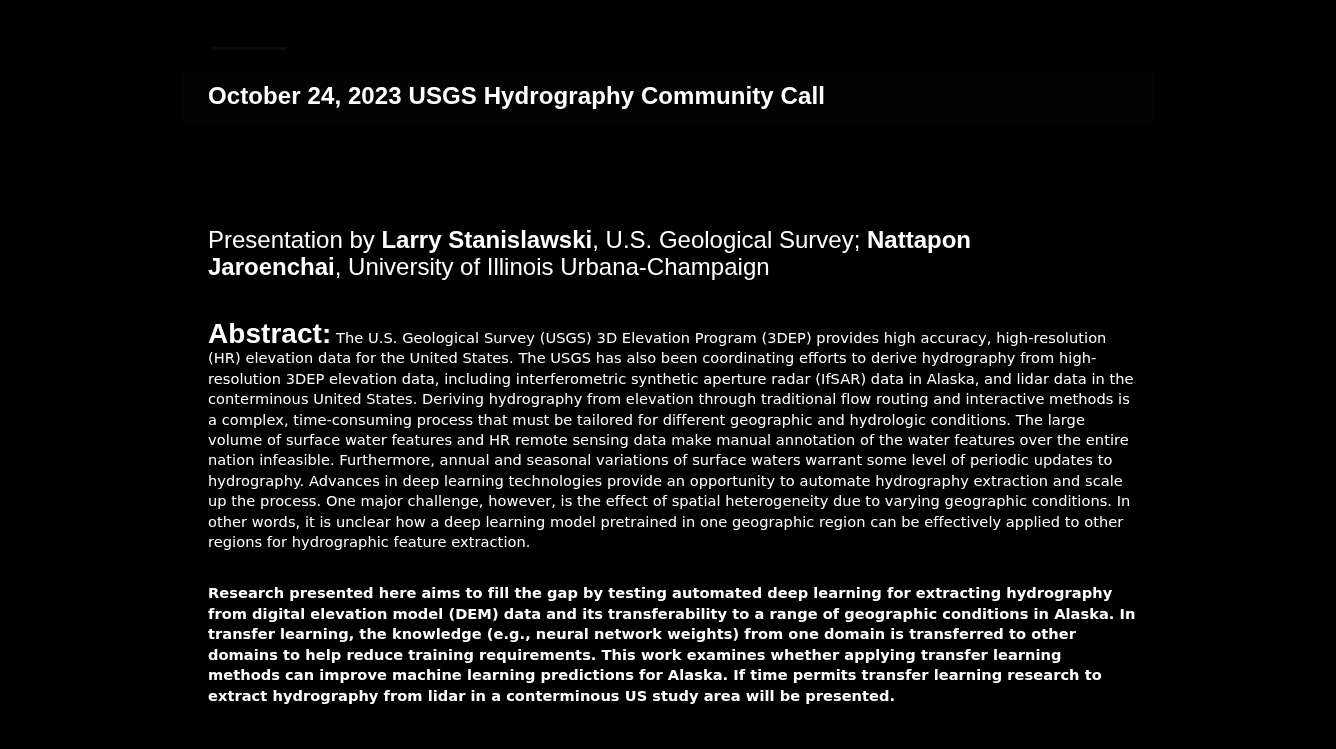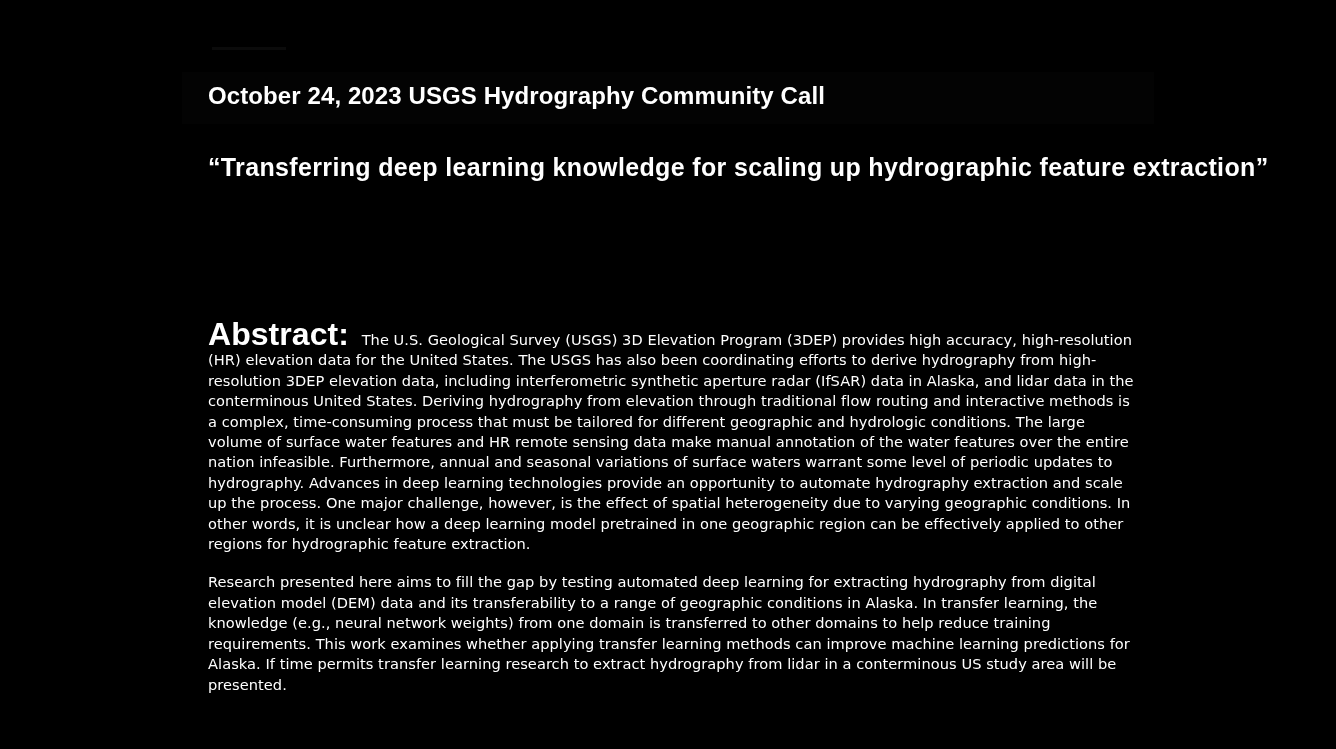--- a/index.html
+++ b/index.html
@@ -75,39 +75,41 @@
       width: 930px;
       font-family: "DejaVu Sans", sans-serif;
       font-size: 14.6px;
       line-height: 20.4px;
       color: #ffffff;
       letter-spacing: 0.05px;
     }
     .abstract-label {
       font-family: "Liberation Sans", sans-serif;
       font-weight: bold;
-      font-size: 32px;
-      margin-right: 8px;
+      font-size: 28px;
     }
     .abstract p {
       margin: 0;
     }
     .abstract p + p {
-      margin-top: 18px;
+      margin-top: 31px;
+      font-weight: bold;
     }
   </style>
 </head>
 <body>
 
 <div class="slide">
   <div class="faint-mark"></div>
   <div class="header-band"></div>
 
   <div class="date-title">October 24, 2023 USGS Hydrography Community Call</div>
 
-  <div class="talk-title">“Transferring deep learning knowledge for scaling up hydrographic feature extraction”</div>
 
+  <div class="presenters">
+    <span>Presentation by </span><b>Larry Stanislawski</b><span>, U.S. Geological Survey; </span><b>Nattapon Jaroenchai</b><span>, University of Illinois Urbana-Champaign</span>
+  </div>
 
   <div class="abstract">
     <p><span class="abstract-label">Abstract:</span> <span>The U.S. Geological Survey (USGS) 3D Elevation Program (3DEP) provides high accuracy, high-resolution (HR) elevation data for the United States. The USGS has also been coordinating efforts to derive hydrography from high-resolution 3DEP elevation data, including interferometric synthetic aperture radar (IfSAR) data in Alaska, and lidar data in the conterminous United States. Deriving hydrography from elevation through traditional flow routing and interactive methods is a complex, time-consuming process that must be tailored for different geographic and hydrologic conditions. The large volume of surface water features and HR remote sensing data make manual annotation of the water features over the entire nation infeasible. Furthermore, annual and seasonal variations of surface waters warrant some level of periodic updates to hydrography. Advances in deep learning technologies provide an opportunity to automate hydrography extraction and scale up the process. One major challenge, however, is the effect of spatial heterogeneity due to varying geographic conditions. In other words, it is unclear how a deep learning model pretrained in one geographic region can be effectively applied to other regions for hydrographic feature extraction.</span></p>
     <p>Research presented here aims to fill the gap by testing automated deep learning for extracting hydrography from digital elevation model (DEM) data and its transferability to a range of geographic conditions in Alaska. In transfer learning, the knowledge (e.g., neural network weights) from one domain is transferred to other domains to help reduce training requirements. This work examines whether applying transfer learning methods can improve machine learning predictions for Alaska. If time permits transfer learning research to extract hydrography from lidar in a conterminous US study area will be presented.</p>
   </div>
 </div>
 
 </body></html>

